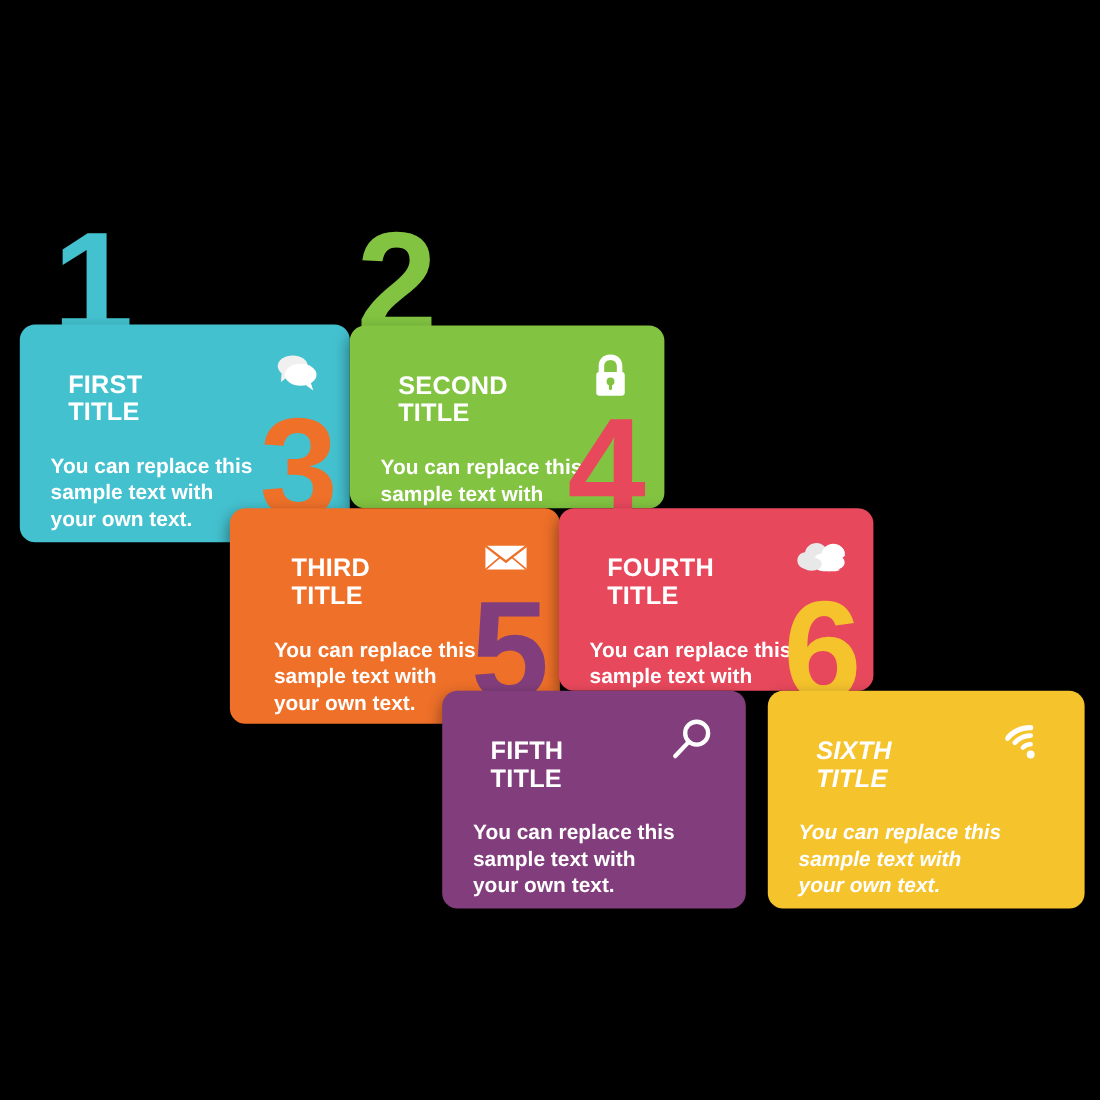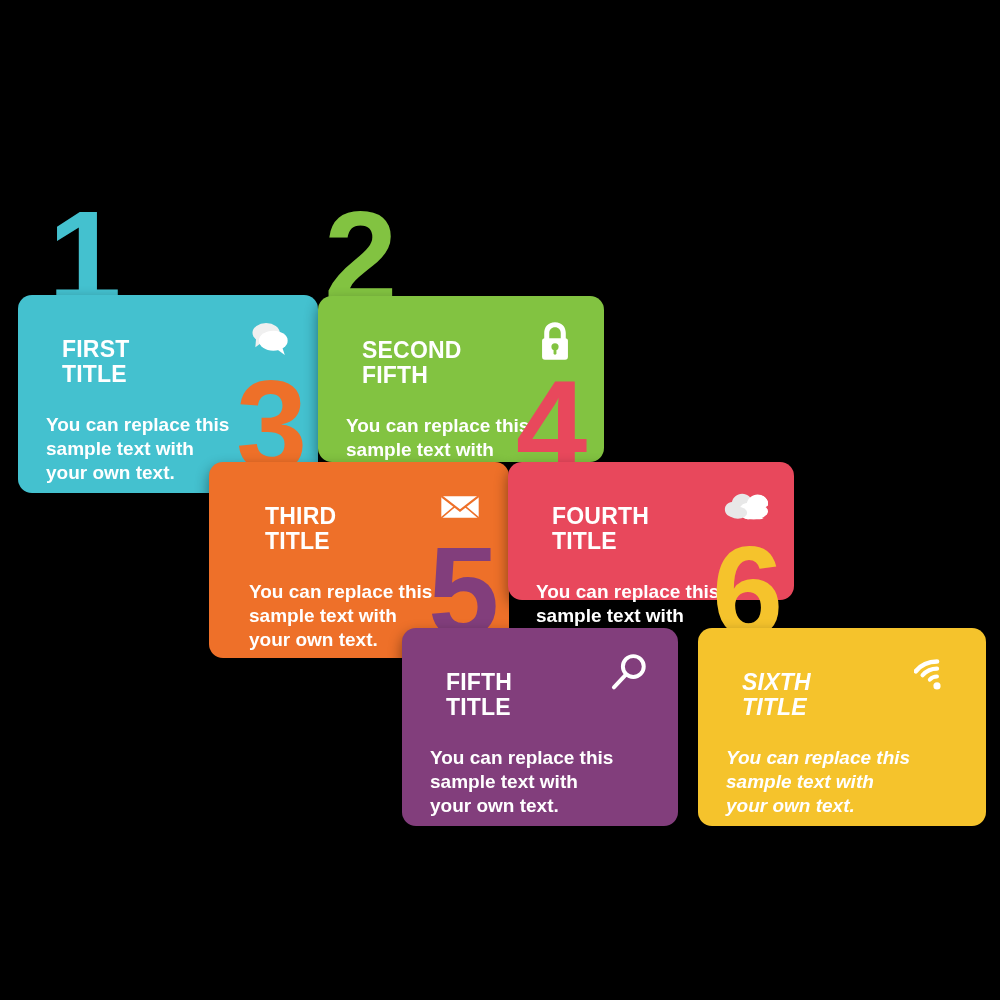--- a/index.html
+++ b/index.html
@@ -114,42 +114,42 @@
   <div class="card z2" style="left: 318px; top: 296px; width: 286px; height: 166px; background: rgb(130, 195, 65);">
     <div class="card-icon">
       <svg viewBox="0 0 64 64" aria-hidden="true">
         <path d="M32 6 C22 6 17 13 17 21 L17 30 L24 30 L24 21 C24 16.5 27.2 13 32 13 C36.8 13 40 16.5 40 21 L40 30 L47 30 L47 21 C47 13 42 6 32 6 Z" fill="#ffffff"></path>
         <rect x="14" y="28" width="36" height="30" rx="4" fill="#ffffff"></rect>
         <circle cx="32" cy="40" r="5" fill="#82C341"></circle>
         <rect x="30" y="41" width="4" height="10" rx="2" fill="#82C341"></rect>
       </svg>
     </div>
     <div class="card-title">SECOND
-FIFTH</div>
+TITLE</div>
     <div class="card-body">You can replace this
 sample text with
 your own text.</div>
   </div>
 
   <div class="card z3" style="left: 209px; top: 462px; width: 300px; height: 196px; background: rgb(238, 112, 41);">
     <div class="card-icon">
       <svg viewBox="0 0 64 64" aria-hidden="true">
         <rect x="6" y="17" width="52" height="30" rx="1.5" fill="#ffffff"></rect>
         <path d="M6 17 L32 37 L58 17" fill="none" stroke="#EE7029" stroke-width="3"></path>
         <path d="M6 47 L25 31 M58 47 L39 31" fill="none" stroke="#EE7029" stroke-width="2.2"></path>
       </svg>
     </div>
     <div class="card-title">THIRD
 TITLE</div>
     <div class="card-body">You can replace this
 sample text with
 your own text.</div>
   </div>
 
-  <div class="card z4" style="left: 508px; top: 462px; width: 286px; height: 138px; background: rgb(232, 72, 92);">
+  <div class="card z4" style="left: 508px; top: 462px; width: 286px; height: 166px; background: rgb(232, 72, 92);">
     <div class="card-icon">
       <svg viewBox="0 0 64 64" aria-hidden="true">
         <path d="M16 46 C9 46 4 41.5 4 35.5 C4 30 8.2 25.6 13.8 25.2 C15 18.5 21 13.5 28 13.5 C35.5 13.5 41.6 19 42.4 26.2 C42.4 26.2 42 26.2 42 26.2 C36.8 27 33 31.4 33 36.6 C33 40.7 35.3 44.2 38.7 46 Z" fill="#e8e8e8"></path>
         <path d="M37 49 C29.8 49 24 44 24 37.6 C24 31.7 28.6 27 34.6 26.6 C36 19.6 42.2 14.5 49.5 14.5 C57.8 14.5 64.5 21 64.5 29 L64.5 30 C64.5 30 64 30 64 30 L37 49 Z" fill="#ffffff"></path>
         <path d="M38 49 C31 49 25.5 44 25.5 37.8 C25.5 32 30 27.4 35.8 27 C37.2 20.2 43.2 15.2 50.3 15.2 C57 15.2 62.6 19.7 64.2 25.8 C63 25.3 61.6 25 60.2 25 C54 25 49 30 49 36.2 C49 41.6 52.8 46.2 57.9 47.3 C56.4 48.4 54.6 49 52.7 49 Z" fill="#ffffff"></path>
         <ellipse cx="44" cy="38" rx="20" ry="11" fill="#ffffff"></ellipse>
         <ellipse cx="22" cy="40" rx="13" ry="8.5" fill="#e8e8e8"></ellipse>
       </svg>
     </div>
     <div class="card-title">FOURTH

